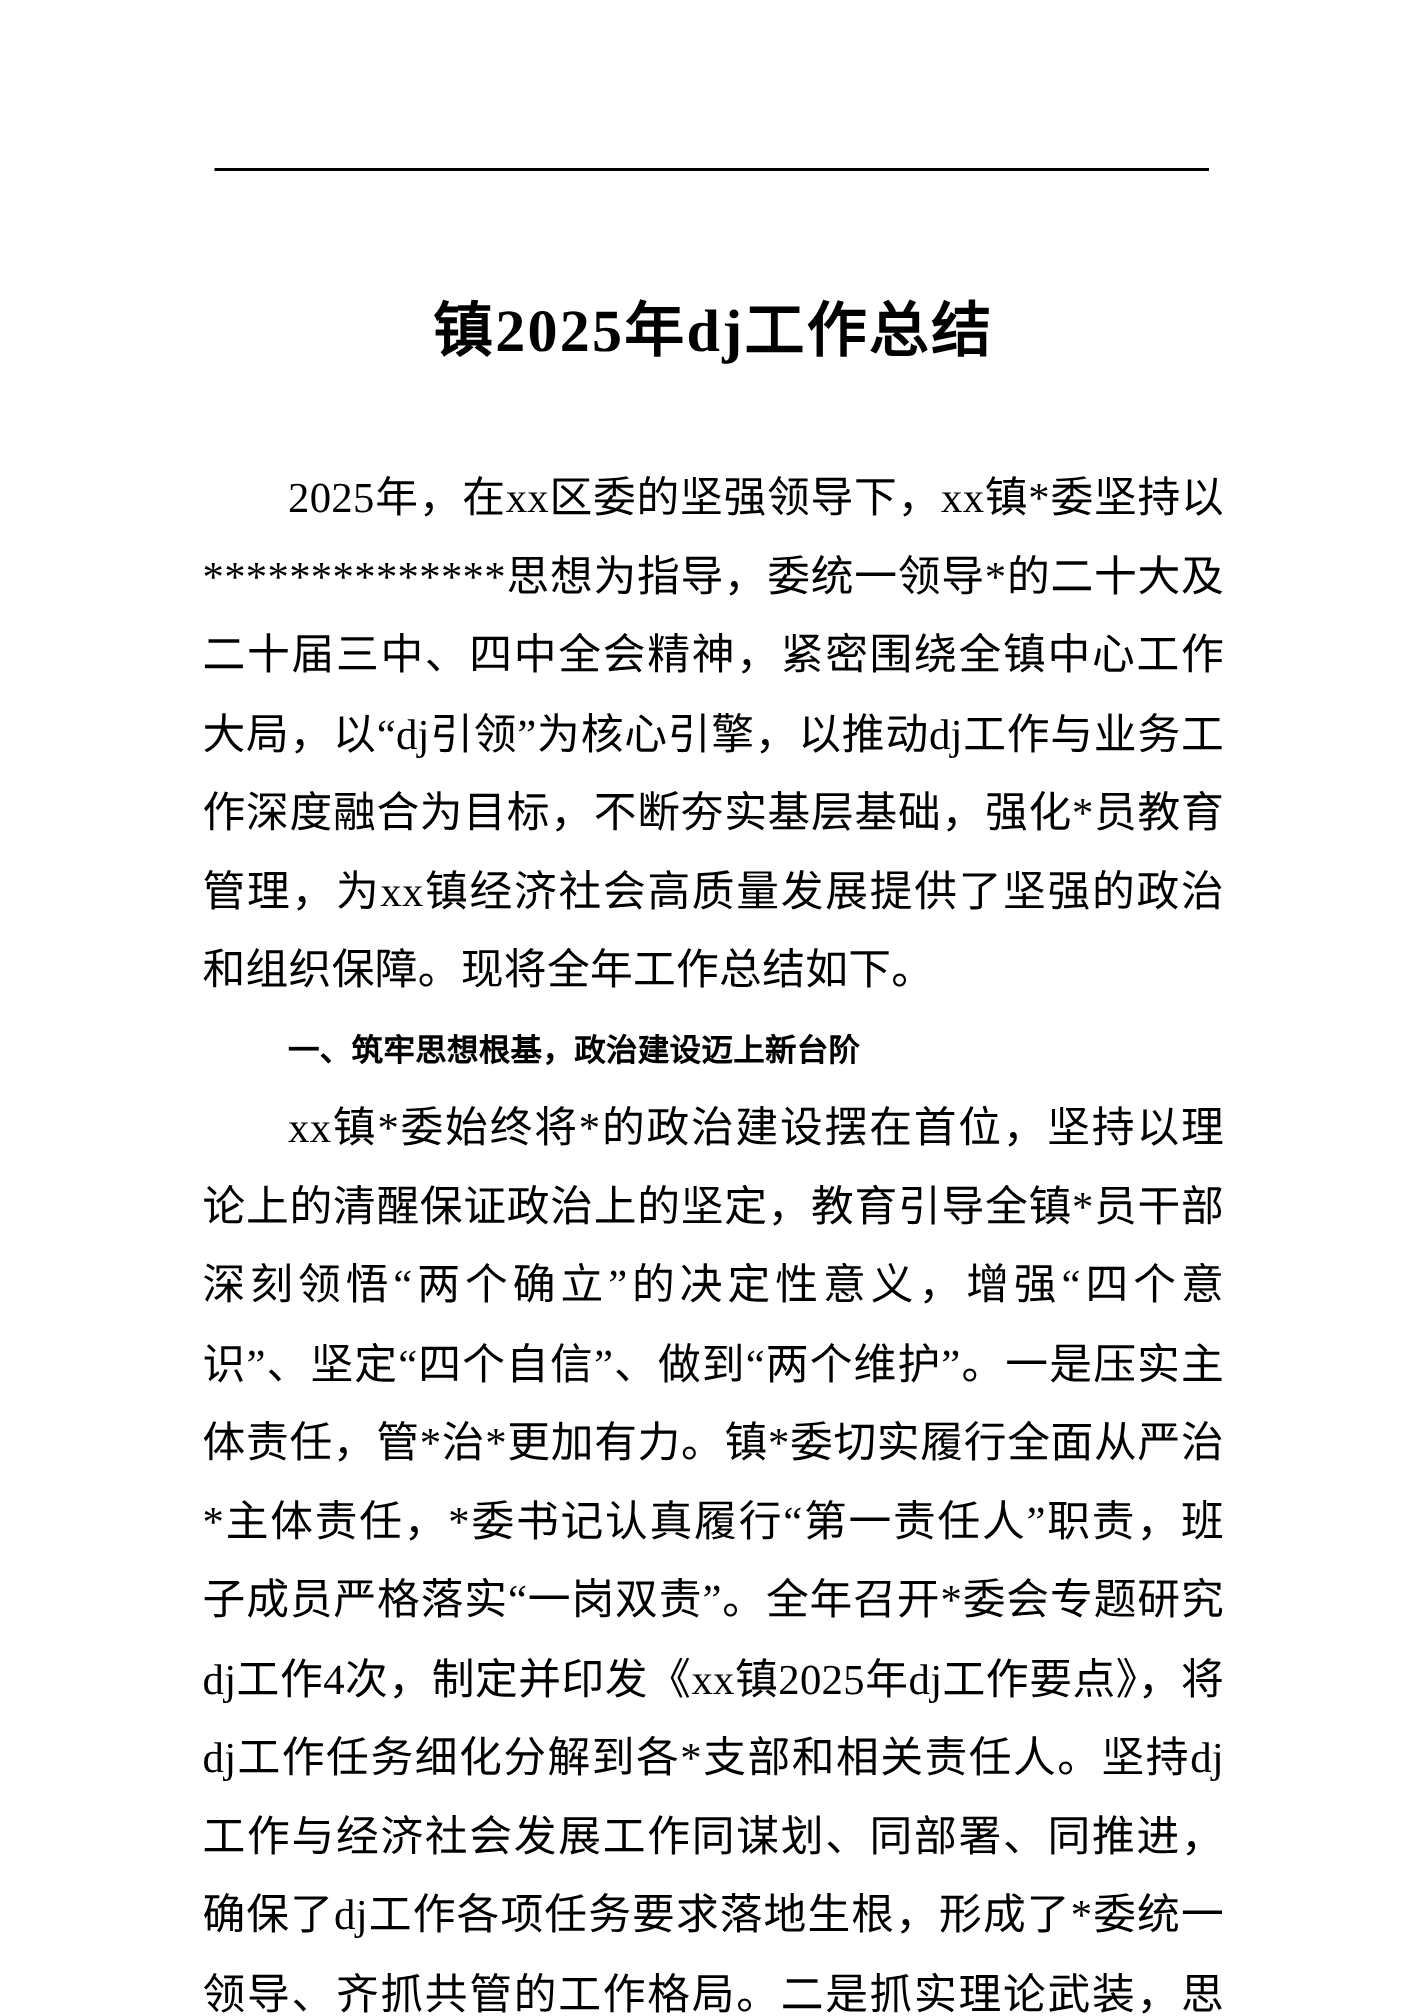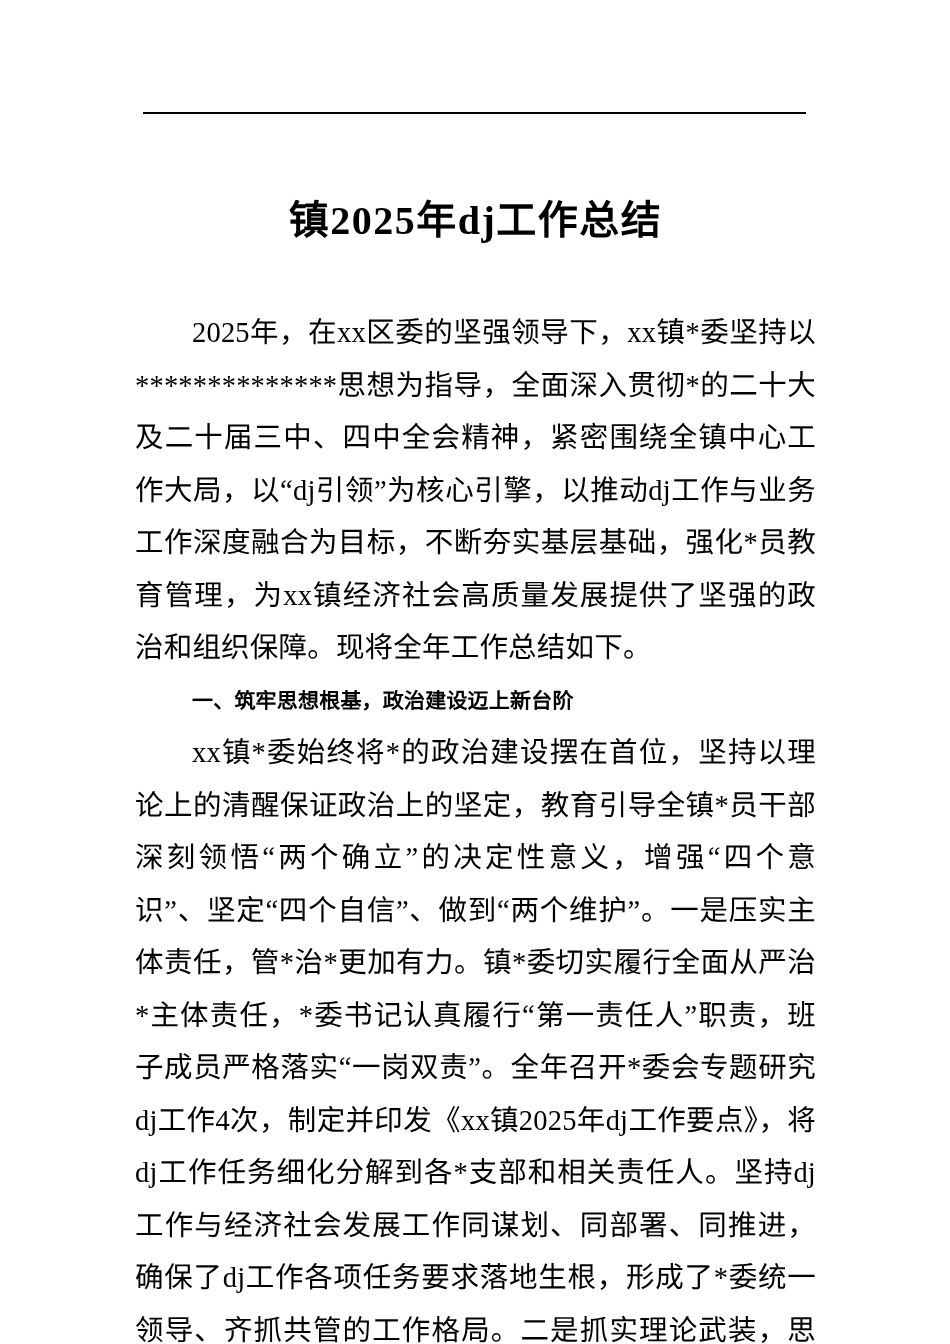--- a/index.html
+++ b/index.html
@@ -98,21 +98,21 @@
 <div class="page">
 
   <div class="header-area">
     <div class="header-rule"></div>
   </div>
 
   <div class="body-frame">
 
     <h1 class="doc-title">镇2025年dj工作总结</h1>
 
-    <p class="para first-body">2025年，在xx区委的坚强领导下，xx镇*委坚持以**************思想为指导，全面深入贯彻*的二十大及二十届三中、四中全会精神，紧密围绕全镇中心工作大局，以“dj引领”为核心引擎，以推动dj工作与业务工作深度融合为目标，不断夯实基层基础，强化*员教育管理，为xx镇经济社会高质量发展提供了坚强的政治和组织保障。现将全年工作总结如下。</p>
+    <p class="para first-body">2025年，在xx区委的坚强领导下，xx镇*委坚持以**************思想为指导，委统一领导*的二十大及二十届三中、四中全会精神，紧密围绕全镇中心工作大局，以“dj引领”为核心引擎，以推动dj工作与业务工作深度融合为目标，不断夯实基层基础，强化*员教育管理，为xx镇经济社会高质量发展提供了坚强的政治和组织保障。现将全年工作总结如下。</p>
 
     <p class="section-heading">一、筑牢思想根基，政治建设迈上新台阶</p>
 
     <p class="para">xx镇*委始终将*的政治建设摆在首位，坚持以理论上的清醒保证政治上的坚定，教育引导全镇*员干部深刻领悟“两个确立”的决定性意义，增强“四个意识”、坚定“四个自信”、做到“两个维护”。一是压实主体责任，管*治*更加有力。镇*委切实履行全面从严治*主体责任，*委书记认真履行“第一责任人”职责，班子成员严格落实“一岗双责”。全年召开*委会专题研究dj工作4次，制定并印发《xx镇2025年dj工作要点》，将dj工作任务细化分解到各*支部和相关责任人。坚持dj工作与经济社会发展工作同谋划、同部署、同推进，确保了dj工作各项任务要求落地生根，形成了*委统一领导、齐抓共管的工作格局。二是抓实理论武装，思想引领更加深入。严格执行“第一议</p>
 
   </div>
 
 </div>
 
 </body></html>

